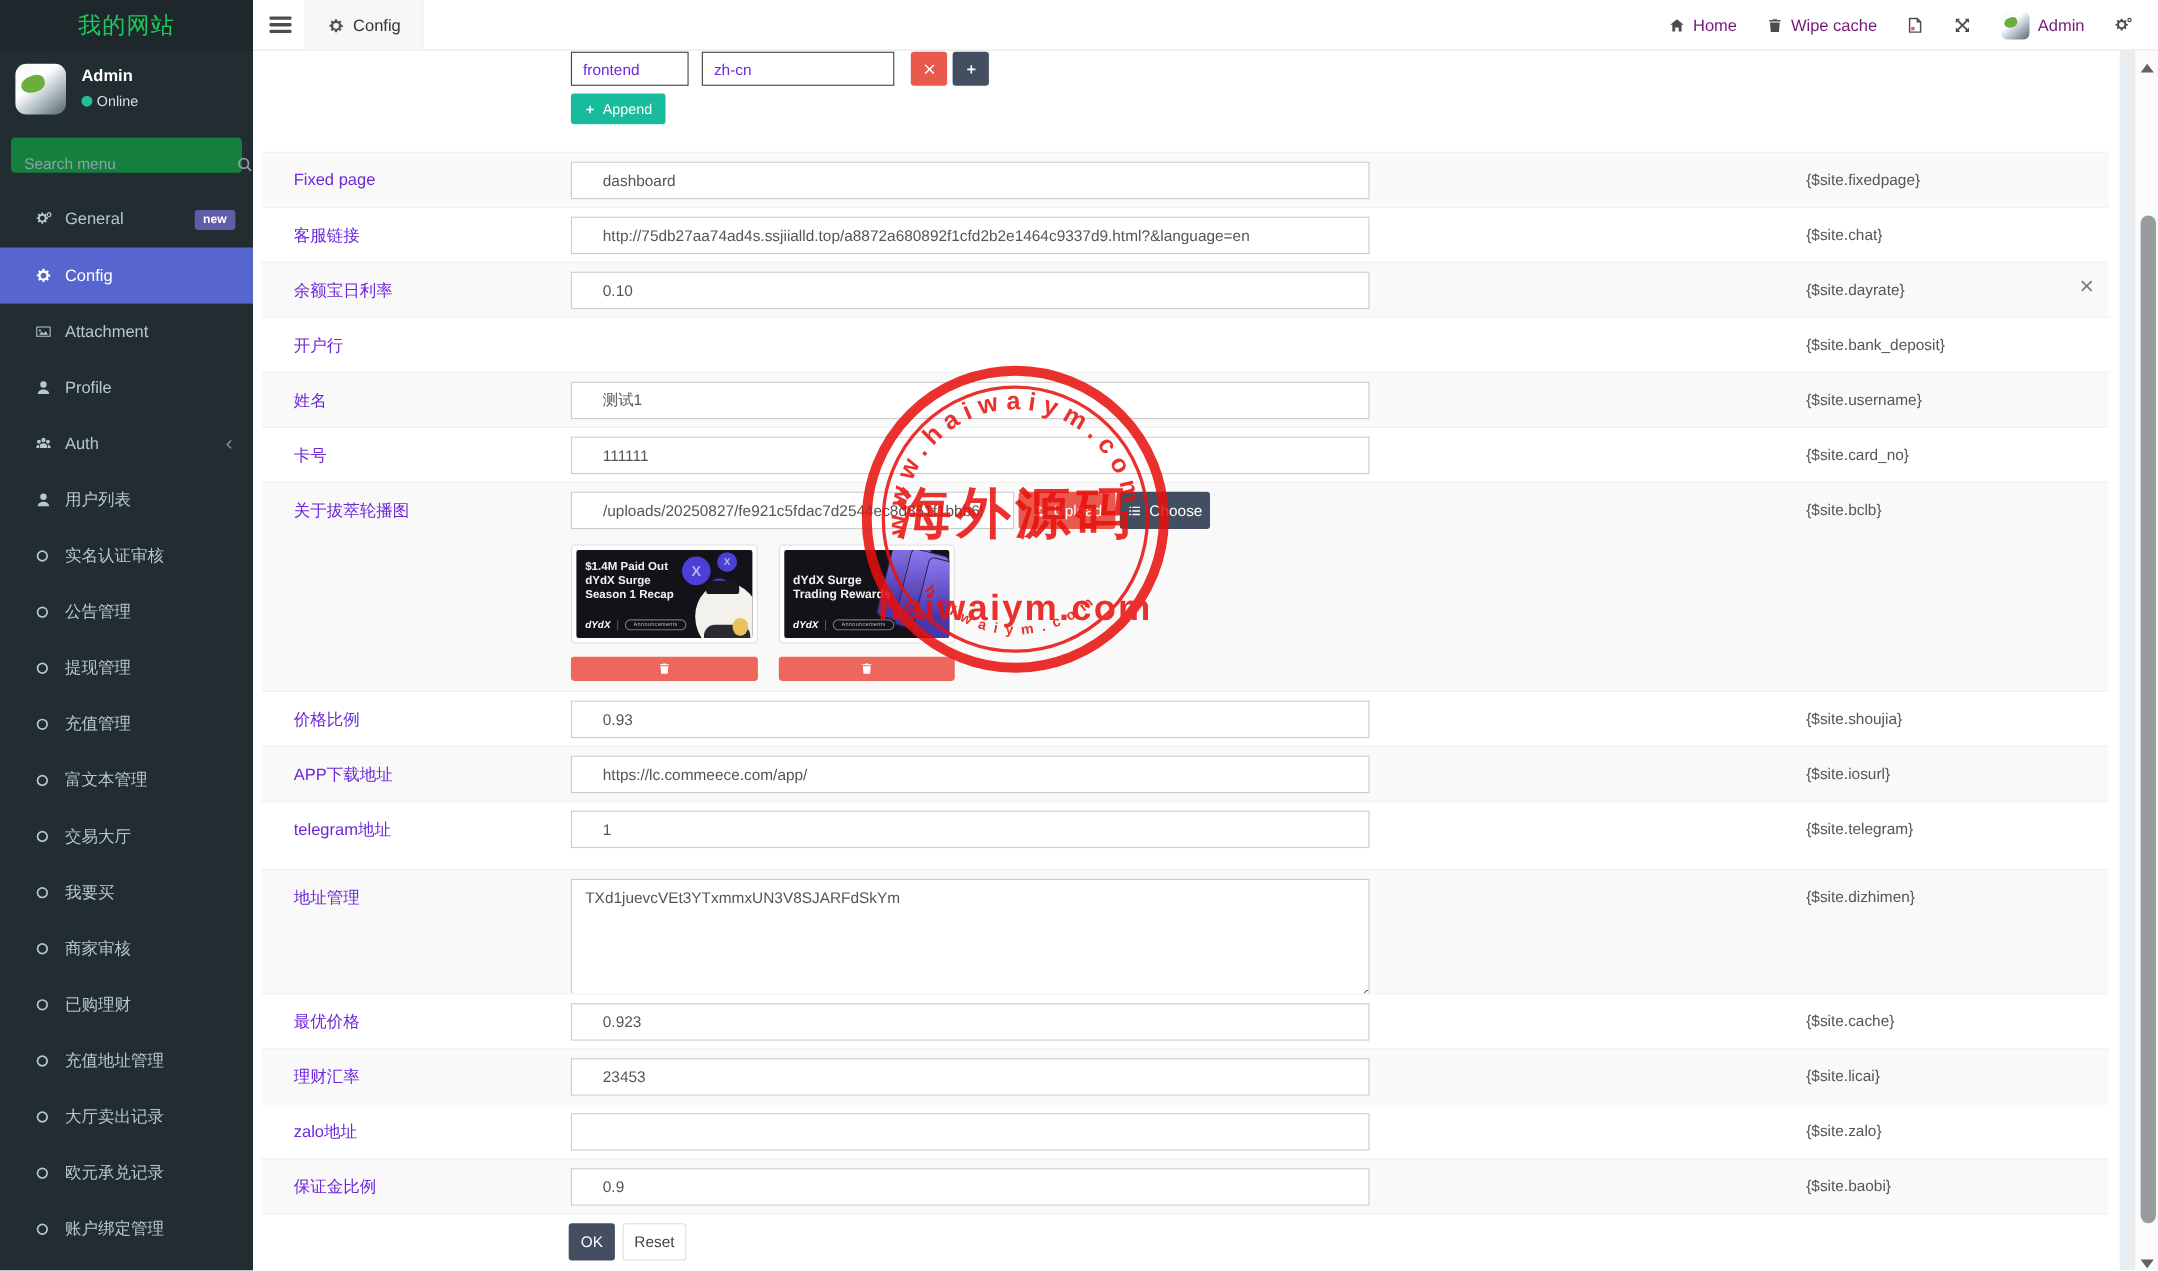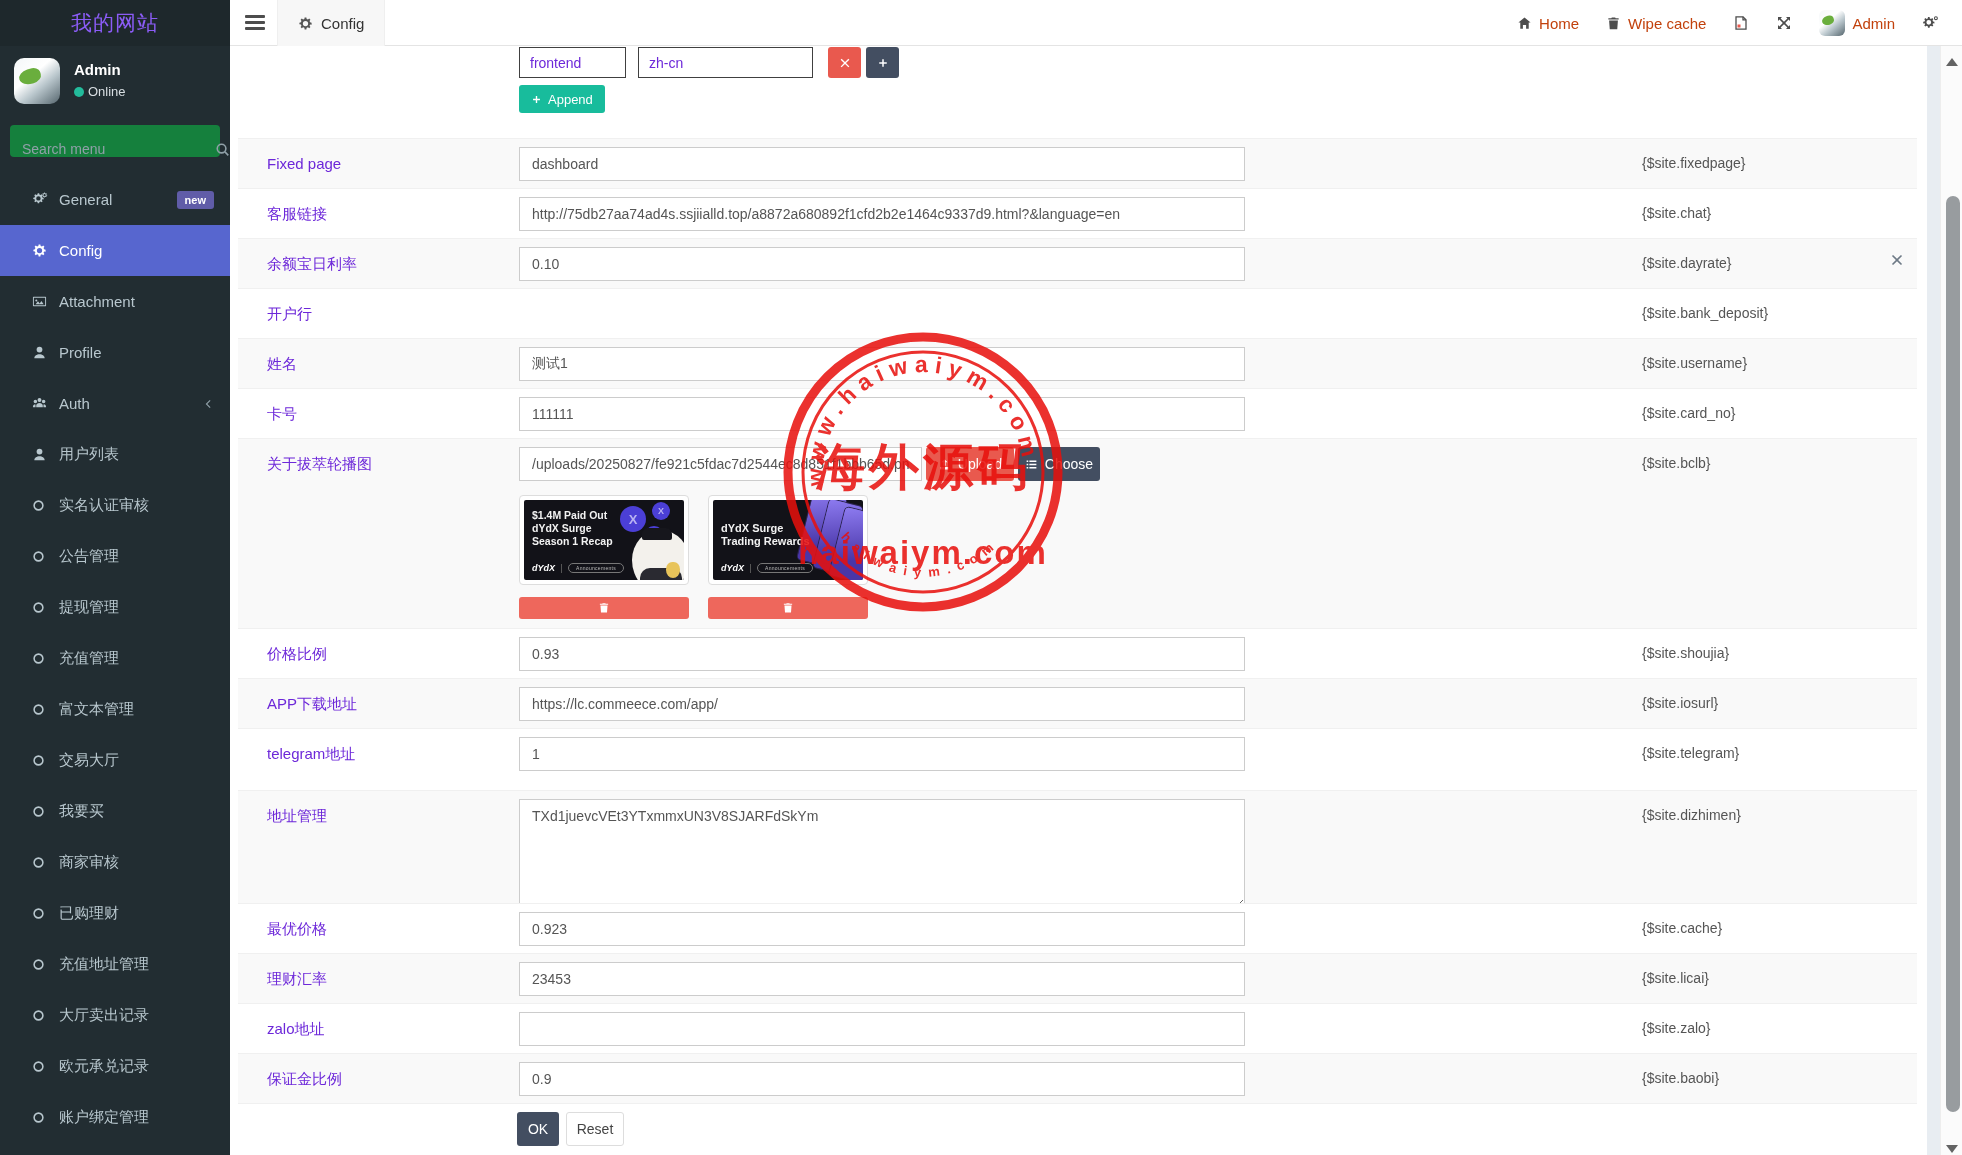--- a/index.html
+++ b/index.html
@@ -2,21 +2,21 @@
 <html><head>
 <meta charset="utf-8">
 <style>
   * { margin:0; padding:0; box-sizing:border-box; }
   html,body { width:1962px; height:1155px; overflow:hidden; background:#fff;
     font-family:"Liberation Sans","DejaVu Sans",sans-serif; }
   #page { position:relative; width:1962px; height:1155px; }
 
   
   .sidebar { position:absolute; left:0; top:0; width:230px; height:1155px; background:#222d32; z-index:6; }
-  .sb-title { height:46px; background:#1e282c; color:#8b5cf6; font-size:21px; display:flex; align-items:center; justify-content:center; letter-spacing:1px; }
+  .sb-title { height:46px; background:#1e282c; color:#22c55e; font-size:21px; display:flex; align-items:center; justify-content:center; letter-spacing:1px; }
   .sb-user { position:absolute; top:58px; left:14px; right:8px; height:52px; }
   .avatar { width:46px; height:46px; border-radius:10px; position:relative; overflow:hidden;
     background:linear-gradient(140deg,#f4f7f8 0%,#ffffff 38%,#b9c6cc 62%,#55656d 100%); }
   .avatar:after { content:""; position:absolute; left:5px; top:11px; width:22px; height:15px; background:#6aae3d; border-radius:55% 45% 50% 60%; transform:rotate(-18deg); }
   .sb-user .uname { position:absolute; left:60px; top:3px; color:#fff; font-weight:bold; font-size:15px; }
   .sb-user .ustatus { position:absolute; left:74px; top:26px; color:#d8dee2; font-size:13px; }
   .dot { position:absolute; left:60px; top:29px; width:10px; height:10px; border-radius:50%; background:#23bc9c; }
   .sb-search { position:absolute; top:125px; left:10px; width:210px; height:32px; background:#15803d; border-radius:4px; display:flex; align-items:flex-end; }
   .sb-search input { flex:1; background:transparent; border:none; outline:none; color:#ccc; font-size:14px; padding:0 12px; font-family:inherit; }
   .sb-search input::placeholder { color:#90a0a8; }
@@ -28,39 +28,39 @@
   #menu .badge-new { position:absolute; right:16px; background:#605ca8; color:#fff; font-size:11px; font-weight:bold; padding:3px 8px; border-radius:3px; }
   #menu .chev { position:absolute; right:16px; display:flex; color:#8fa0a8; }
 
   
   .navbar { position:absolute; left:230px; top:0; right:0; height:46px; background:#fff; border-bottom:1px solid #e4e4e4; z-index:5; }
   .hamburger { position:absolute; left:15px; top:15px; width:20px; height:16px; cursor:pointer; }
   .hamburger i { display:block; height:2.5px; background:#4d4d4d; margin-bottom:3.5px; border-radius:1px; }
   .nav-tab { position:absolute; left:47px; top:0; height:46px; padding:0 20px; background:#f7f7f7; border-left:1px solid #efefef; border-right:1px solid #efefef; display:flex; align-items:center; gap:8px; font-size:15px; color:#333; cursor:pointer; }
   .nav-tab .tic { display:flex; color:#555; }
   .nav-right { position:absolute; right:22px; top:0; height:46px; display:flex; align-items:center; gap:27px; color:#454545; font-size:15px; }
-  .nav-item { display:flex; align-items:center; gap:7px; cursor:pointer; color:#c2410c; }
+  .nav-item { display:flex; align-items:center; gap:7px; cursor:pointer; color:#701a75; }
   .nav-item .nic { display:flex; color:#4d4d4d; }
   .navatar { width:26px; height:26px; border-radius:6px; position:relative; overflow:hidden; background:linear-gradient(140deg,#f4f7f8 0%,#fff 38%,#b9c6cc 62%,#55656d 100%); }
   .navatar:after { content:""; position:absolute; left:3px; top:6px; width:12px; height:9px; background:#6aae3d; border-radius:55% 45% 50% 60%; transform:rotate(-18deg); }
 
   
   .first-row { position:absolute; left:238px; top:46px; width:1679px; height:92px; background:#fff; }
   .pair-input { position:absolute; top:1px; height:31px; border:1px solid #404040; font-size:14px; color:#6d28d9; padding:0 10px; outline:none; font-family:inherit; }
   .pi-key { left:281px; width:107px; }
   .pi-val { left:400px; width:175px; }
   .sq-btn { position:absolute; top:1px; width:33px; height:31px; border:none; border-radius:3px; color:#fff; display:flex; align-items:center; justify-content:center; cursor:pointer; }
   .btn-xdel { left:590px; background:#e9594e; }
   .btn-padd { left:628px; background:#434e61; }
   .btn-append { position:absolute; left:281px; top:39px; height:28px; padding:0 12px; background:#18bc9c; border:none; border-radius:3px; color:#fff; font-size:13px; display:flex; align-items:center; gap:6px; cursor:pointer; font-family:inherit; }
 
   .frow { position:absolute; left:238px; width:1679px; border-top:1px solid #f0f0f0; background:#fff; }
   .frow.stripe { background:#f9f9f9; }
   .frow .lbl { position:absolute; left:29px; top:16px; font-size:15px; color:#6d28d9; }
-  .frow .txt { position:absolute; left:281px; top:8px; width:726px; height:34px; border:1px solid #ccc; background:#fff; font-size:14px; color:#555; padding:0 12px; outline:none; font-family:inherit; }
+  .frow .txt { position:absolute; left:281px; top:8px; width:726px; height:34px; border:1px solid #ccc; background:#fff; font-size:14px; color:#555; padding:0 28px; outline:none; font-family:inherit; }
   .frow .txt.short { width:403px; }
   .frow textarea.txt { height:110px; padding:8px 12px; resize:both; }
   .frow .var { position:absolute; left:1404px; top:16px; font-size:14px; color:#555; }
   .frow .rm { position:absolute; left:1652px; top:14px; color:#6e7a86; cursor:pointer; display:flex; }
   .up-btn { position:absolute; left:688px; top:8px; width:88px; height:34px; background:#e9594e; border:none; border-radius:3px; color:#fff; font-size:14px; display:flex; align-items:center; justify-content:center; gap:7px; cursor:pointer; font-family:inherit; }
   .choose-btn { position:absolute; left:780px; top:8px; width:82px; height:34px; background:#434e61; border:none; border-radius:3px; color:#fff; font-size:14px; display:flex; align-items:center; justify-content:center; gap:7px; cursor:pointer; font-family:inherit; }
 
   .card { position:absolute; top:56px; height:90px; background:#fff; border:1px solid #ddd; border-radius:4px; padding:4px; }
   .card.c0 { left:281px; width:170px; }
   .card.c1 { left:470px; width:160px; }

